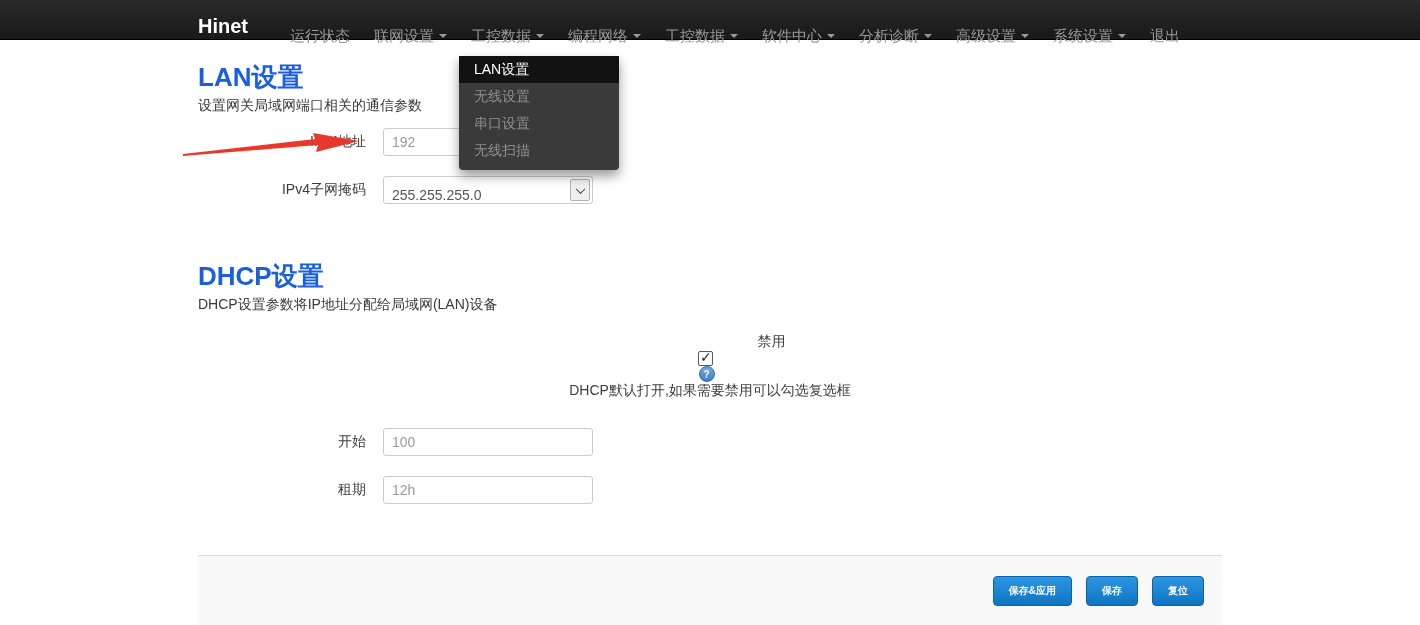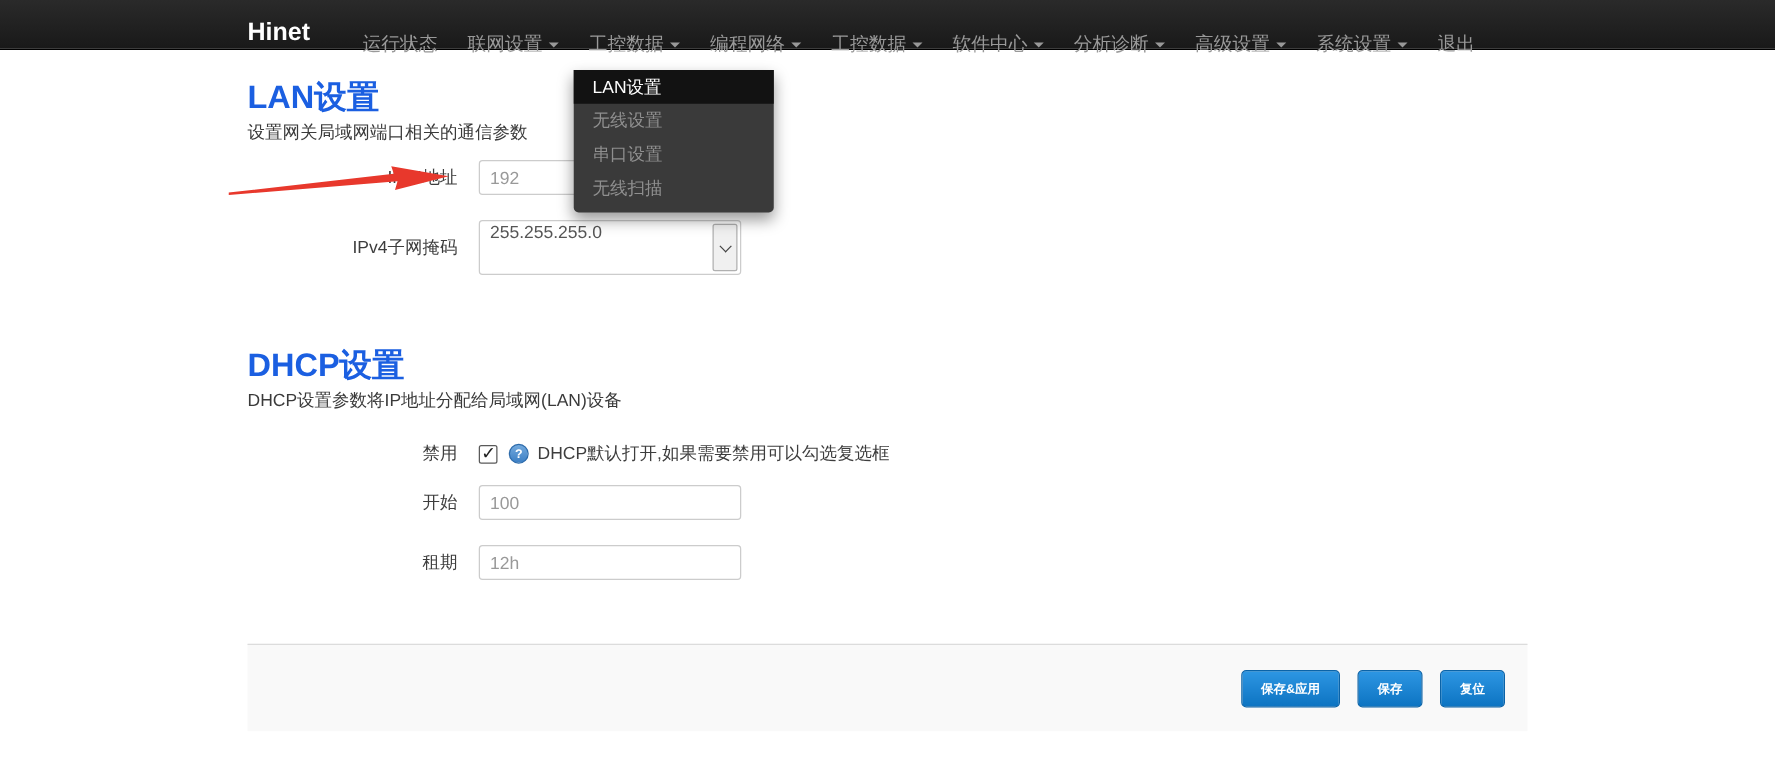--- a/index.html
+++ b/index.html
@@ -67,37 +67,37 @@
     padding-top: 22px; margin-bottom: 5px; line-height: 30px;
   }
   .section-title.dhcp { padding-top: 37px; }
   .section-desc {
     font-size: 14px; color: #3a3a3a; line-height: 17px;
     margin-bottom: 14px;
   }
   .section-desc.dhcp { margin-bottom: 20px; }
 
   .form-row { display: flex; align-items: center; margin-bottom: 20px; min-height: 28px; }
-  .form-row.check-row { margin-bottom: 11px; }
+  .form-row.check-row { margin-bottom: 28px; flex-direction: column; }
   .form-label {
     width: 185px; text-align: right; padding-right: 17px;
     font-size: 14px; color: #3d3d3d; flex: none;
   }
   .text-input {
     width: 210px; height: 28px;
     border: 1px solid #ccc; border-radius: 3px;
     padding: 0 8px; font-size: 14px; color: #999;
     background: #fff; outline: none;
     font-family: "Liberation Sans", "DejaVu Sans", sans-serif;
   }
   .select-box {
-    width: 210px; height: 44px;
+    width: 210px; height: 28px;
     border: 1px solid #ccc; border-radius: 3px;
     background: #fff; position: relative;
-    display: flex; align-items: flex-start;
+    display: flex; align-items: flex-end;
     padding: 0 24px 0 8px;
     font-size: 14px; color: #555; cursor: pointer;
   }
   .select-arrow-box {
     position: absolute; right: 2px; top: 2px; bottom: 2px; width: 20px;
     background: #f0f0f0; border: 1px solid #b0b0b0; border-radius: 2px;
     display: flex; align-items: center; justify-content: center;
   }
   .chevron-down {
     width: 7px; height: 7px;

